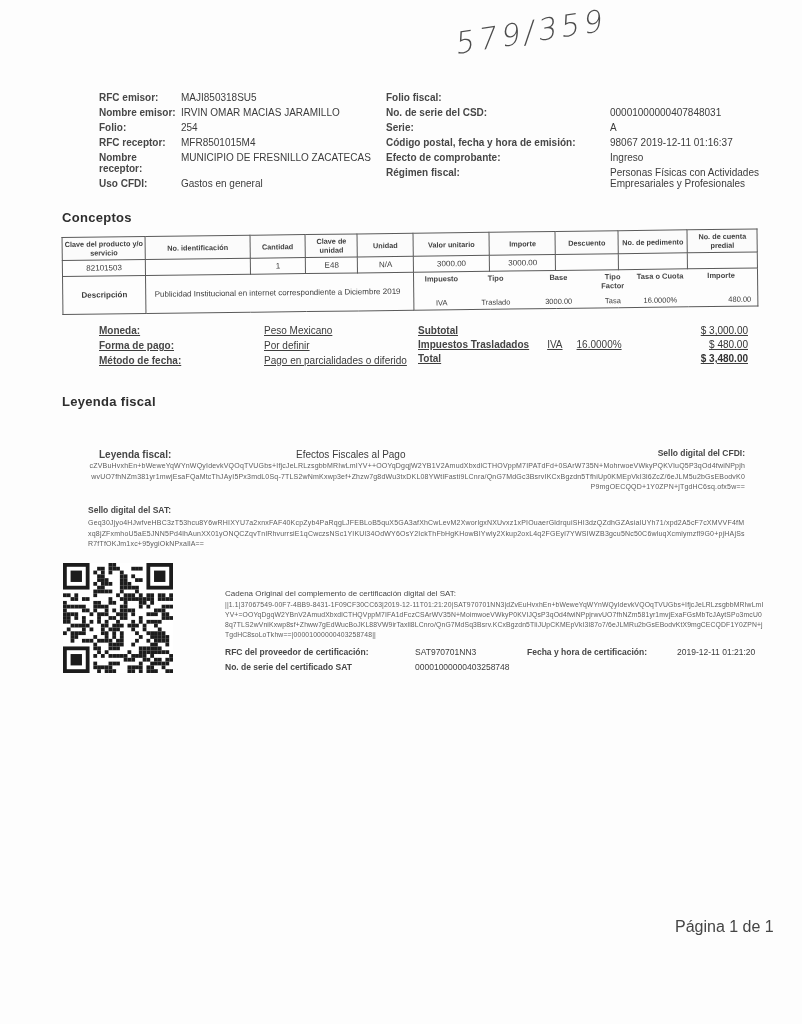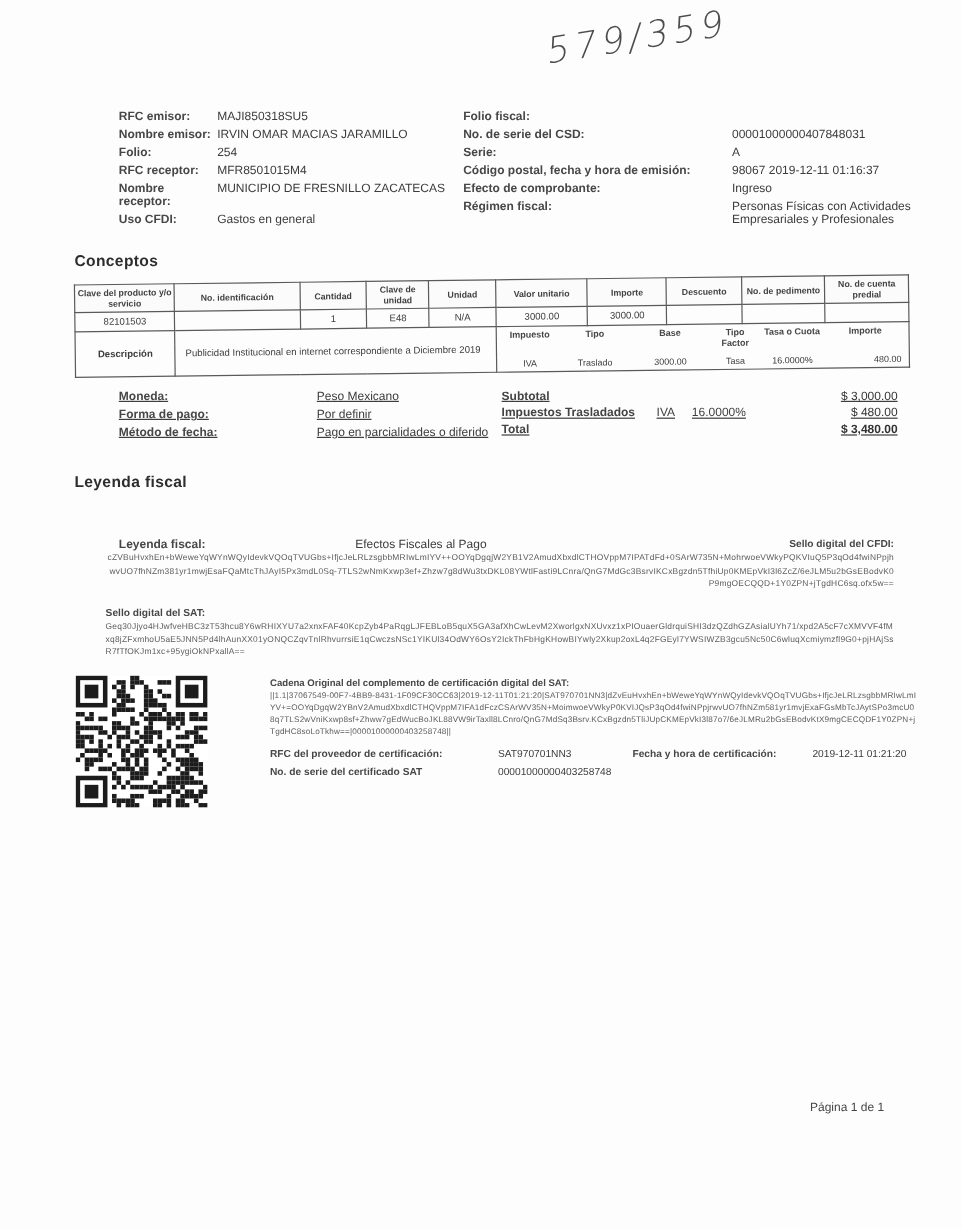--- a/index.html
+++ b/index.html
@@ -55,34 +55,34 @@
   .leyenda-row .lbl{width:197px;}
 
   
   .seal{position:absolute;left:88px;width:657px;}
   .seal .seal-lbl{font-size:8.5px;font-weight:bold;color:#474747;margin-bottom:3px;}
   .seal .seal-txt{font-size:7px;line-height:10.5px;color:#5c5c5c;word-break:break-all;letter-spacing:.2px;}
 
   
   .qr-box{position:absolute;left:63px;top:563px;width:110px;height:110px;}
   .cadena{position:absolute;left:225px;top:565px;width:540px;}
-  .cadena .cad-lbl{font-size:8px;font-weight:bold;color:#474747;margin-bottom:2px;}
+  .cadena .cad-lbl{font-size:8px;font-weight:normal;color:#474747;margin-bottom:2px;margin-top:24px;}
   .cadena .cad-txt{font-size:6.8px;line-height:10px;color:#5c5c5c;word-break:break-all;letter-spacing:.15px;}
   .cert-row{display:flex;margin-top:7px;font-size:8.5px;align-items:baseline;}
   .cert-row .clbl{font-weight:bold;color:#474747;}
   .cert-row .c1{width:190px;}
   .cert-row .v1{width:112px;color:#3c3c3c;}
   .cert-row .c2{width:150px;}
   .cert-row .v2{color:#3c3c3c;}
   .cert-row2{display:flex;margin-top:5px;font-size:8.5px;}
   .cert-row2 .c1{width:190px;font-weight:bold;color:#474747;}
 
   
   .footer-note{position:absolute;left:0;top:913px;width:700px;text-align:center;font-size:10px;color:#454545;}
-  .footer-page{position:absolute;left:675px;top:918px;font-size:10px;color:#454545;text-align:right;}
+  .footer-page{position:absolute;left:675px;top:918px;font-size:16px;color:#454545;text-align:right;}
 </style>
 </head>
 <body>
 
 <div class="page">
 
   <div class="handwrite">579/359</div>
 
   <div class="hdr-left">
     <div class="pair">

